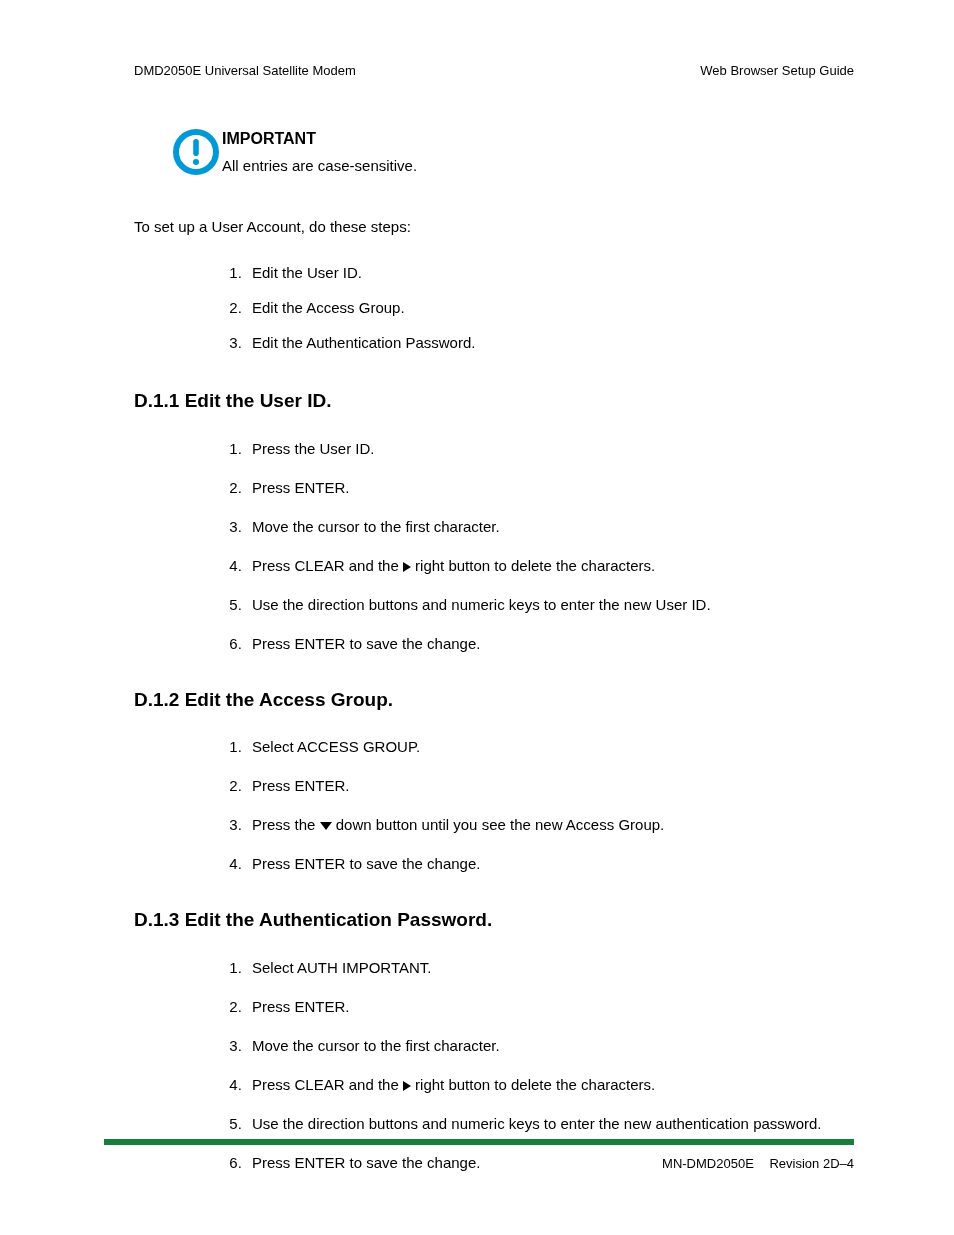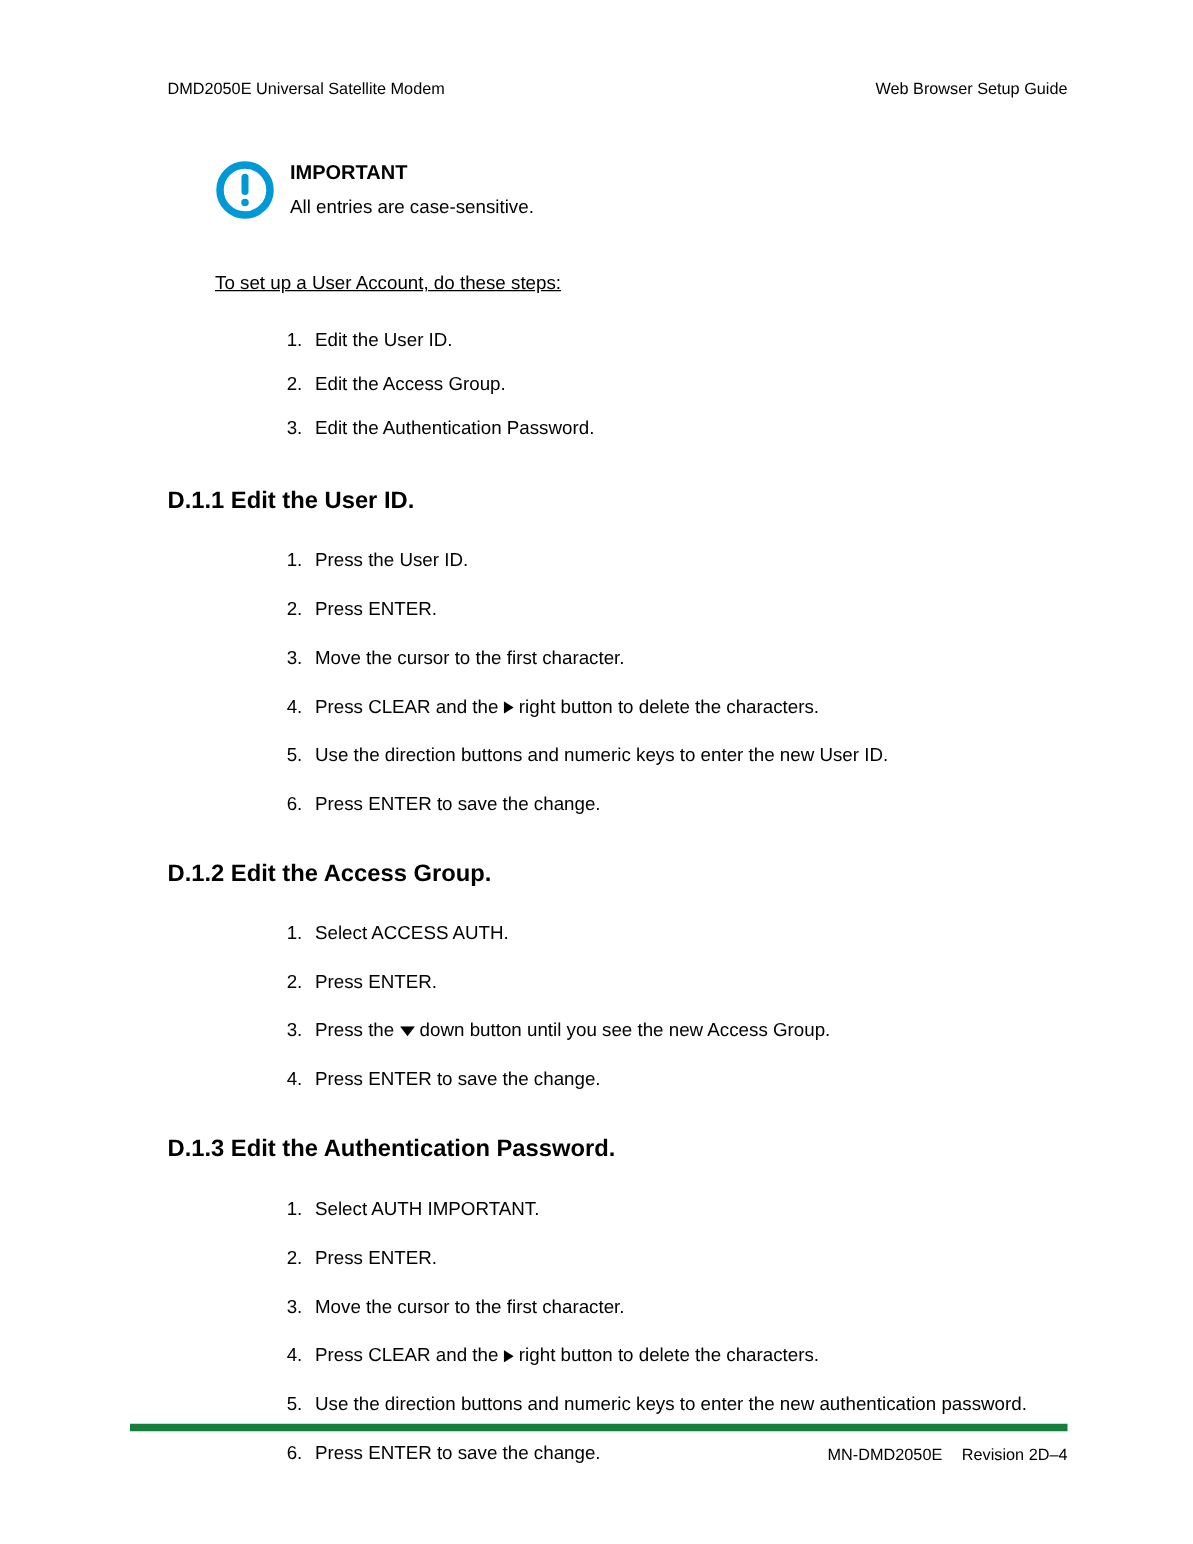--- a/index.html
+++ b/index.html
@@ -17,36 +17,34 @@
     .header-row {
       display: flex;
       justify-content: space-between;
       font-size: 13px;
       margin-bottom: 48px;
       align-items: center;
     }
     .callout {
       display: flex;
       align-items: flex-start;
-      gap: 12px;
+      gap: 2px;
       margin-left: 38px;
       margin-bottom: 40px;
     }
     .callout-icon svg { display: block; }
     .callout-text { padding-top: 0px; }
     .callout-title {
       font-weight: bold;
       font-size: 16px;
       margin-bottom: 4px;
     }
     .callout-body { font-size: 15px; }
     .intro {
-      margin-left: 38px;
       margin-bottom: 18px;
-      text-decoration: underline;
     }
     ol.top-steps {
       list-style: decimal;
       margin-left: 112px;
       margin-bottom: 28px;
     }
     ol.top-steps li { padding: 7px 0; padding-left: 6px; }
     h2.section {
       font-size: 19px;
       font-weight: bold;
@@ -114,21 +112,21 @@
   <li>Move the cursor to the first character.</li>
   <li><span>Press CLEAR and the </span><span class="arrow-right"><svg width="8" height="10" viewBox="0 0 8 10">
           <polygon points="0,0 8,5 0,10" fill="#000"></polygon>
         </svg></span><span> right button to delete the characters.</span></li>
   <li>Use the direction buttons and numeric keys to enter the new User ID.</li>
   <li>Press ENTER to save the change.</li>
 </ol>
 
 <h2 class="section">D.1.2 Edit the Access Group.</h2>
 <ol class="steps">
-  <li>Select ACCESS AUTH.</li>
+  <li>Select ACCESS GROUP.</li>
   <li>Press ENTER.</li>
   <li><span>Press the </span><span class="arrow-down"><svg width="12" height="8" viewBox="0 0 12 8">
           <polygon points="0,0 12,0 6,8" fill="#000"></polygon>
         </svg></span><span> down button until you see the new Access Group.</span></li>
   <li>Press ENTER to save the change.</li>
 </ol>
 
 <h2 class="section">D.1.3 Edit the Authentication Password.</h2>
 <ol class="steps">
   <li>Select AUTH IMPORTANT.</li>

